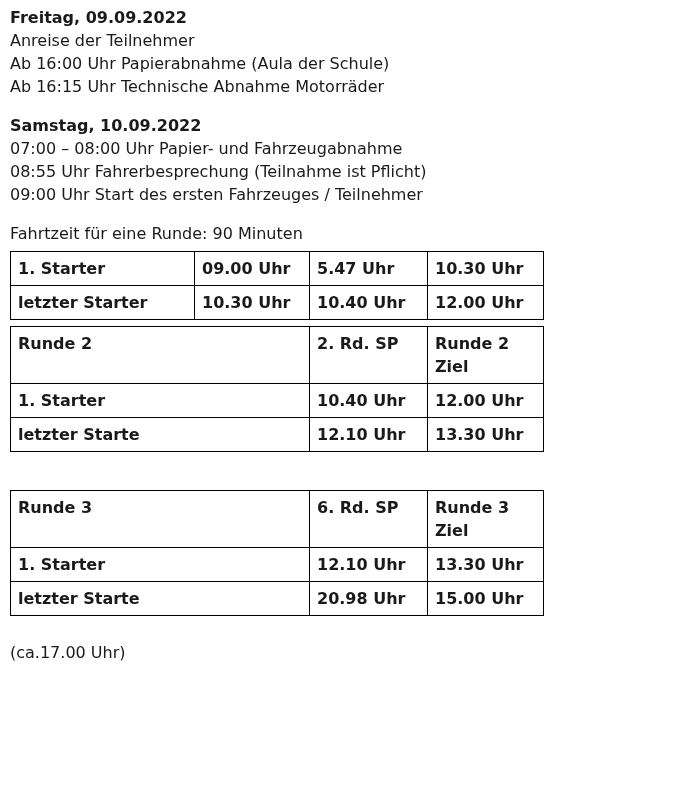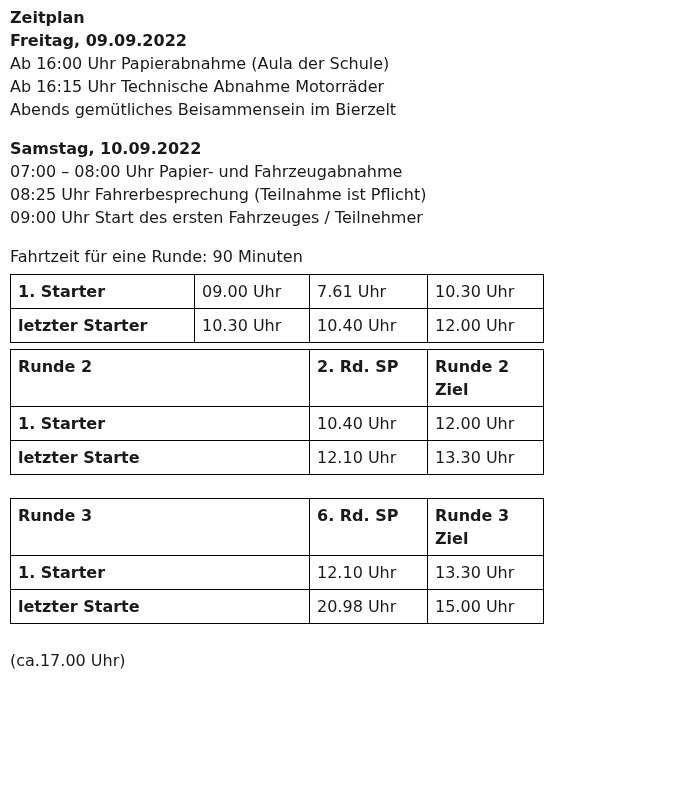--- a/index.html
+++ b/index.html
@@ -28,76 +28,75 @@
   }
   .block-gap {
     margin-top: 16px;
   }
   table.sched {
     border-collapse: collapse;
     table-layout: fixed;
     margin-top: 6px;
   }
   table.sched.t2 { }
-  table.sched.t3 { margin-top: 23px; }
+  table.sched.t3 { margin-top: 38px; }
   table.sched th, table.sched td {
     border: 1px solid #000000;
     padding: 5px 7px;
     font-size: 16px;
     line-height: 23px;
     text-align: left;
     vertical-align: top;
     overflow: hidden;
   }
   table.sched th {
     font-weight: 700;
     white-space: pre-line;
   }
   table.sched tr.hrow th {
     height: 46px;
   }
   table.sched td {
-    font-weight: 400;
+    font-weight: 700;
     white-space: nowrap;
   }
   .footer {
     margin-top: 25px;
   }
 </style>
 </head>
 <body>
 
 <div class="doc">
 
-  <div class="line bold">Zeitplan</div>
 
   <div class="line bold">Freitag, 09.09.2022</div>
+  <div class="line">Anreise der Teilnehmer</div>
   <div class="line">Ab 16:00 Uhr Papierabnahme (Aula der Schule)</div>
   <div class="line">Ab 16:15 Uhr Technische Abnahme Motorräder</div>
-  <div class="line">Abends gemütliches Beisammensein im Bierzelt</div>
 
   <div class="line bold block-gap">Samstag, 10.09.2022</div>
   <div class="line">07:00 – 08:00 Uhr Papier- und Fahrzeugabnahme</div>
-  <div class="line">08:25 Uhr Fahrerbesprechung (Teilnahme ist Pflicht)</div>
+  <div class="line">08:55 Uhr Fahrerbesprechung (Teilnahme ist Pflicht)</div>
   <div class="line">09:00 Uhr Start des ersten Fahrzeuges / Teilnehmer</div>
 
   <div class="line block-gap">Fahrtzeit für eine Runde: 90 Minuten</div>
 
   <table class="sched t1">
     <colgroup>
       <col style="width:184px">
         <col style="width:115px">
         <col style="width:118px">
         <col style="width:116px">
     </colgroup>
     <tbody>
     <tr>
       <th>1. Starter</th>
       <td>09.00 Uhr</td>
-      <td>7.61 Uhr</td>
+      <td>5.47 Uhr</td>
       <td>10.30 Uhr</td>
     </tr>
     <tr>
       <th>letzter Starter</th>
       <td>10.30 Uhr</td>
       <td>10.40 Uhr</td>
       <td>12.00 Uhr</td>
     </tr>
   </tbody>
     </table>

